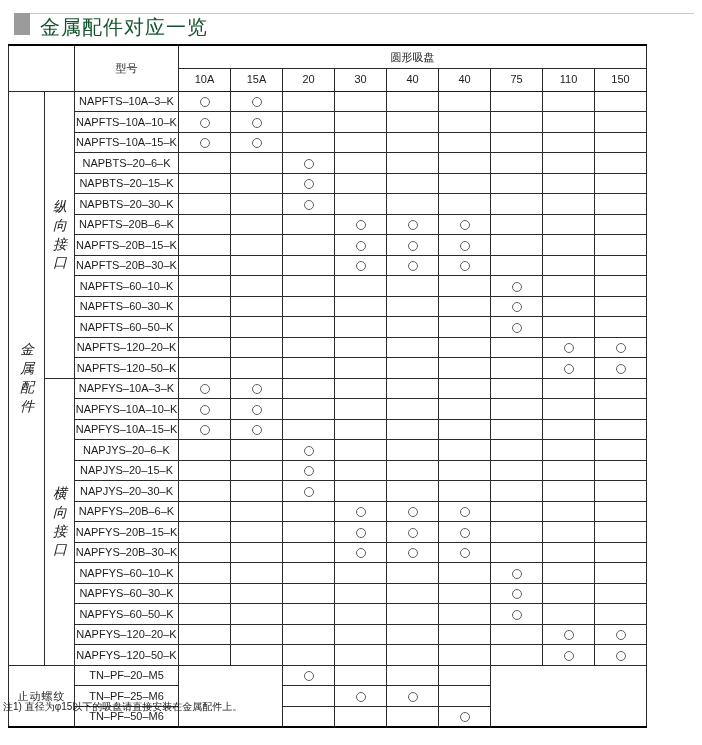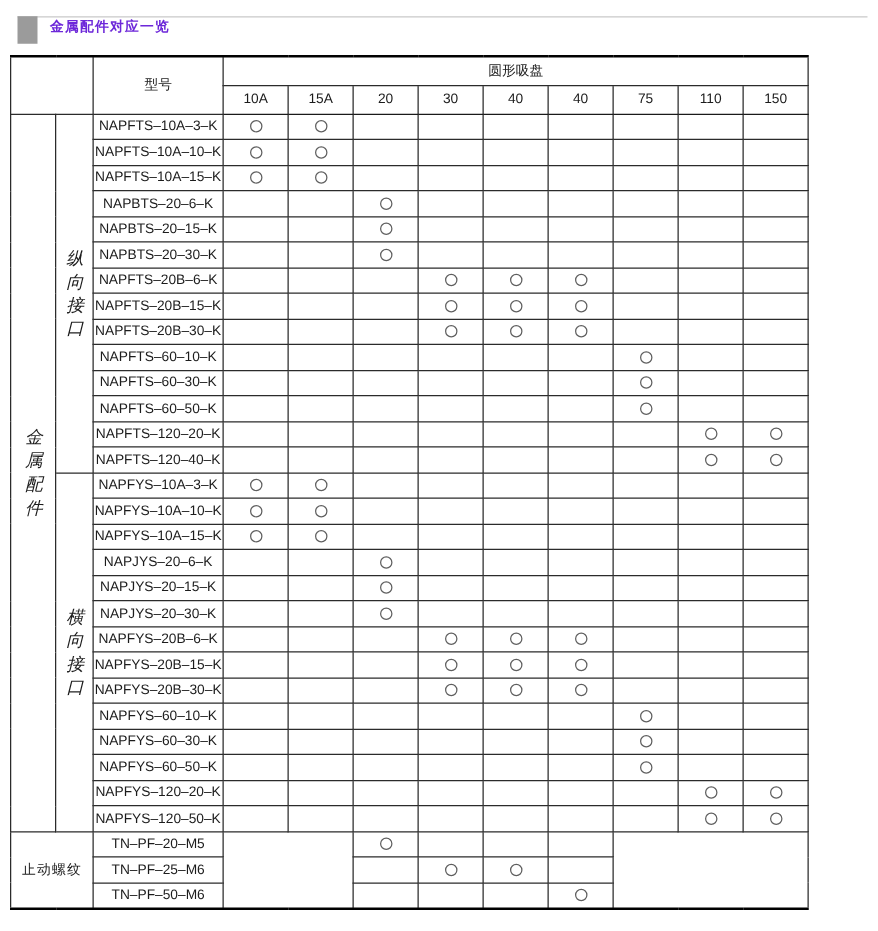--- a/index.html
+++ b/index.html
@@ -3,21 +3,21 @@
 <meta charset="utf-8">
 <style>
   html,body{margin:0;padding:0;}
   body{
     width:702px;height:745px;position:relative;background:#ffffff;
     font-family:"Liberation Sans", sans-serif;color:#1c1c1c;overflow:hidden;
   }
   
   .title-rule{position:absolute;left:14px;top:13px;width:680px;height:1px;background:#c9c9c9;}
   .title-square{position:absolute;left:14px;top:13px;width:16px;height:22px;background:#9b9b9b;}
-  .page-title{position:absolute;left:40px;top:14px;font-size:11px;font-weight:bold;color:#6d28d9;letter-spacing:1px;}
+  .page-title{position:absolute;left:40px;top:14px;font-size:20px;font-weight:normal;color:#14532d;letter-spacing:1px;}
 
   
   table{
     position:absolute;left:8px;top:44px;border-collapse:collapse;table-layout:fixed;
     width:638px;
     border-top:2.5px solid #000;border-bottom:2.5px solid #000;
     border-left:1px solid #2b2b2b;border-right:1px solid #2b2b2b;
   }
   col.c-outer{width:36px;} col.c-inner{width:30px;} col.c-model{width:104px;} col.c-size{width:52px;}
   th,td{border:1px solid #2b2b2b;padding:0;text-align:center;vertical-align:middle;
@@ -233,21 +233,21 @@
         <td class="mark"></td>
         <td class="mark"></td>
         <td class="mark"></td>
         <td class="mark"></td>
         <td class="mark"></td>
         <td class="mark"></td>
         <td class="mark"><span class="circ"></span></td>
         <td class="mark"><span class="circ"></span></td>
       </tr>
       <tr>
-        <td class="model">NAPFTS–120–40–K</td>
+        <td class="model">NAPFTS–120–50–K</td>
         <td class="mark"></td>
         <td class="mark"></td>
         <td class="mark"></td>
         <td class="mark"></td>
         <td class="mark"></td>
         <td class="mark"></td>
         <td class="mark"></td>
         <td class="mark"><span class="circ"></span></td>
         <td class="mark"><span class="circ"></span></td>
       </tr>
@@ -443,13 +443,14 @@
         <td class="model">TN–PF–50–M6</td>
         <td class="mark"></td>
         <td class="mark"></td>
         <td class="mark"></td>
         <td class="mark"><span class="circ"></span></td>
       </tr>
     </tbody>
 </table>
 
 <div class="notes">
+  <div class="note">注1) 直径为φ15以下的吸盘请直接安装在金属配件上。</div>
 </div>
 
 </body></html>

